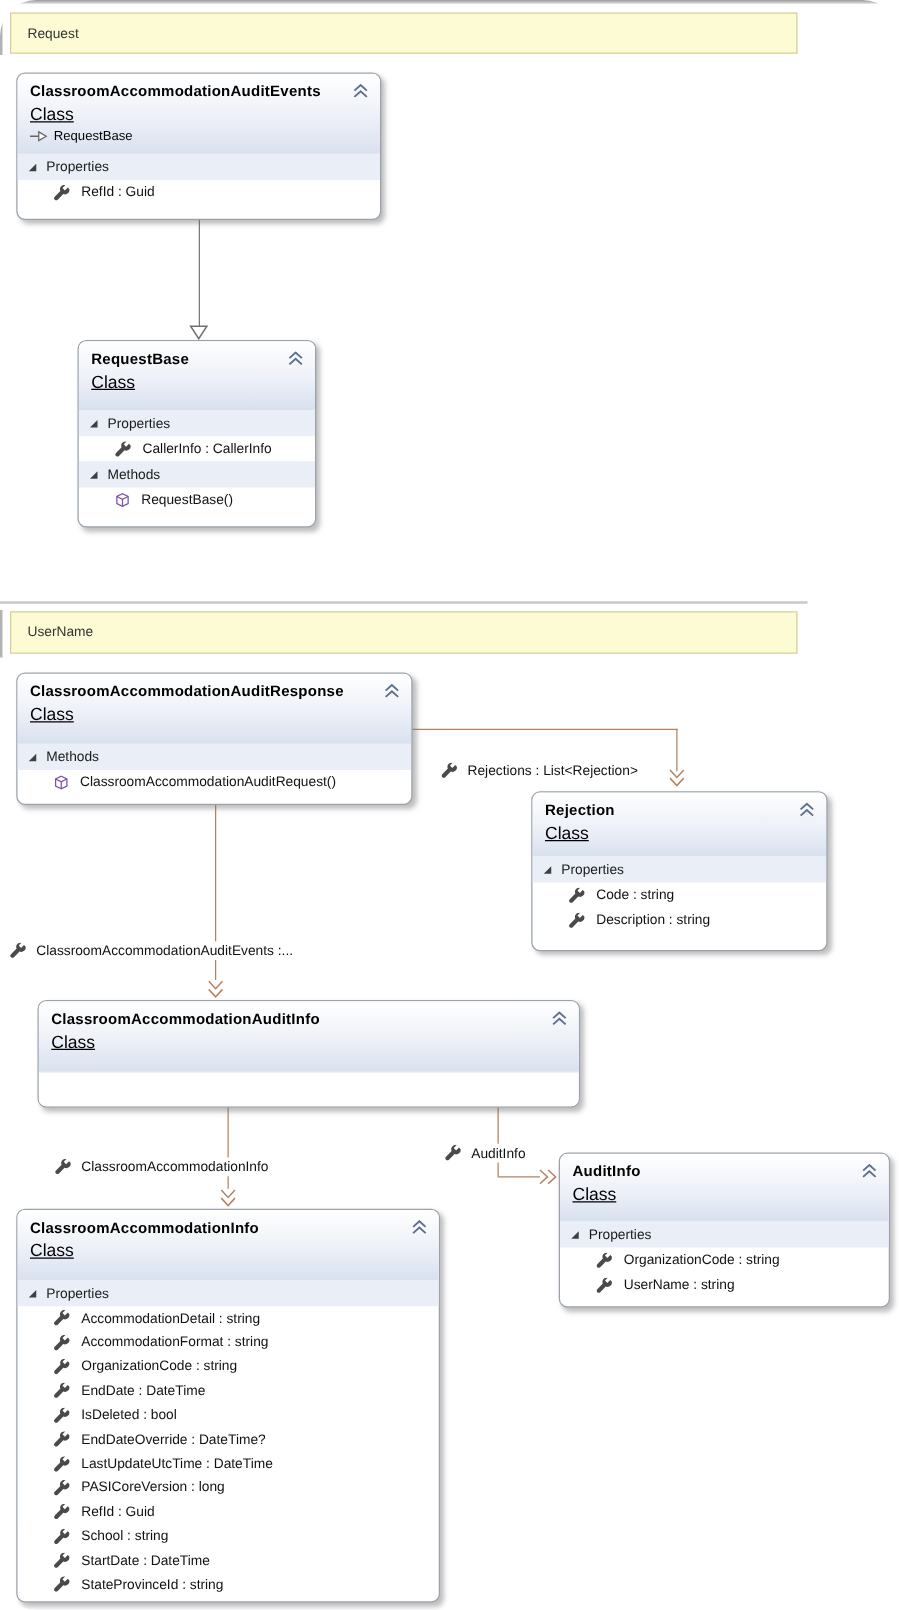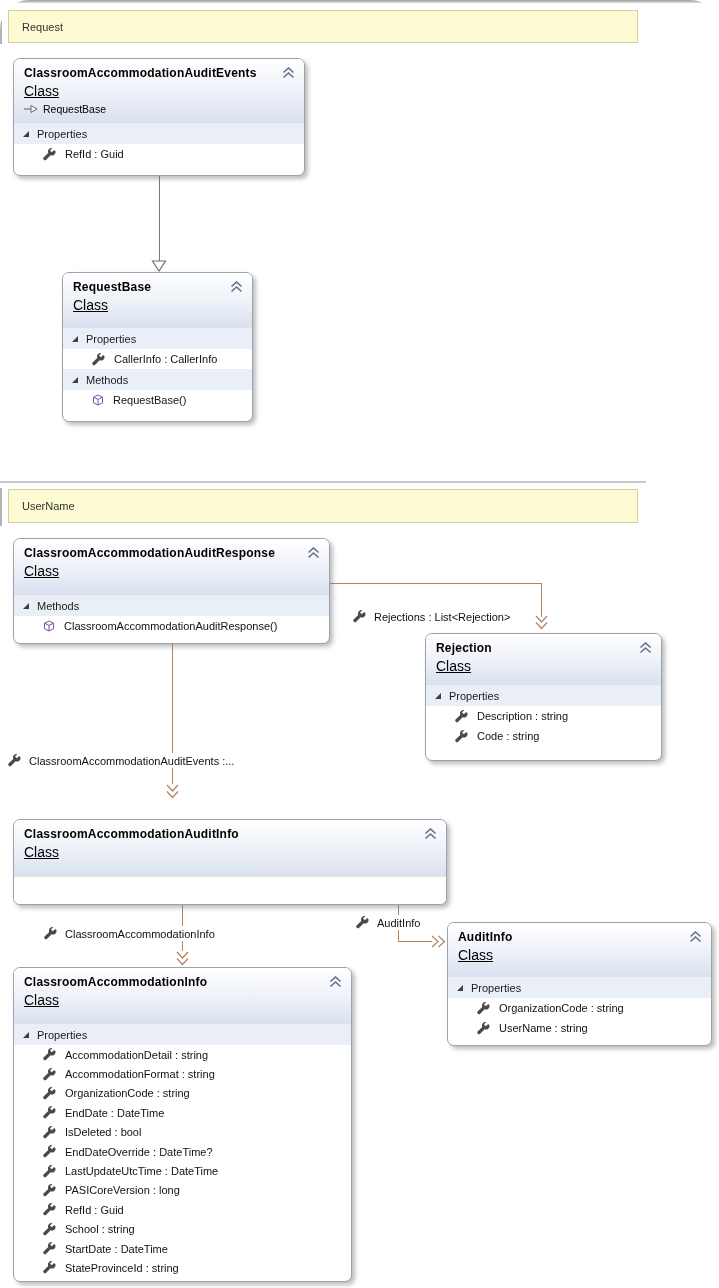--- a/index.html
+++ b/index.html
@@ -192,51 +192,51 @@
         </svg>
     </div>
     <div class="csec">
       <span class="tri"></span>
       <span>Methods</span>
     </div>
     <div class="crow">
       <svg width="12" height="12">
           <use href="#i-method"></use>
         </svg>
-      <span>ClassroomAccommodationAuditResponse()</span>
+      <span>ClassroomAccommodationAuditRequest()</span>
     </div>
   </div>
 
   <div class="cbox" style="left:425px;top:633px;width:237px;height:128px;">
     <div class="chead" style="height:51px;">
       <div class="ctitle">Rejection</div>
       <div class="ckind">Class</div>
       <svg class="collapse" width="13" height="12">
           <use href="#i-collapse"></use>
         </svg>
     </div>
     <div class="csec">
       <span class="tri"></span>
       <span>Properties</span>
     </div>
     <div class="crow">
       <svg width="13" height="13">
           <use href="#i-wrench"></use>
         </svg>
+      <span>Code : string</span>
+    </div>
+    <div class="crow">
+      <svg width="13" height="13">
+          <use href="#i-wrench"></use>
+        </svg>
       <span>Description : string</span>
     </div>
-    <div class="crow">
-      <svg width="13" height="13">
-          <use href="#i-wrench"></use>
-        </svg>
-      <span>Code : string</span>
-    </div>
-  </div>
-
-  <div class="cbox" style="left:13px;top:800px;width:434px;height:86px;margin-top:19px;">
+  </div>
+
+  <div class="cbox" style="left:30px;top:800px;width:434px;height:86px;">
     <div class="chead" style="height:56px;">
       <div class="ctitle">ClassroomAccommodationAuditInfo</div>
       <div class="ckind">Class</div>
       <svg class="collapse" width="13" height="12">
           <use href="#i-collapse"></use>
         </svg>
     </div>
     <div class="cbody-empty"></div>
   </div>
 

